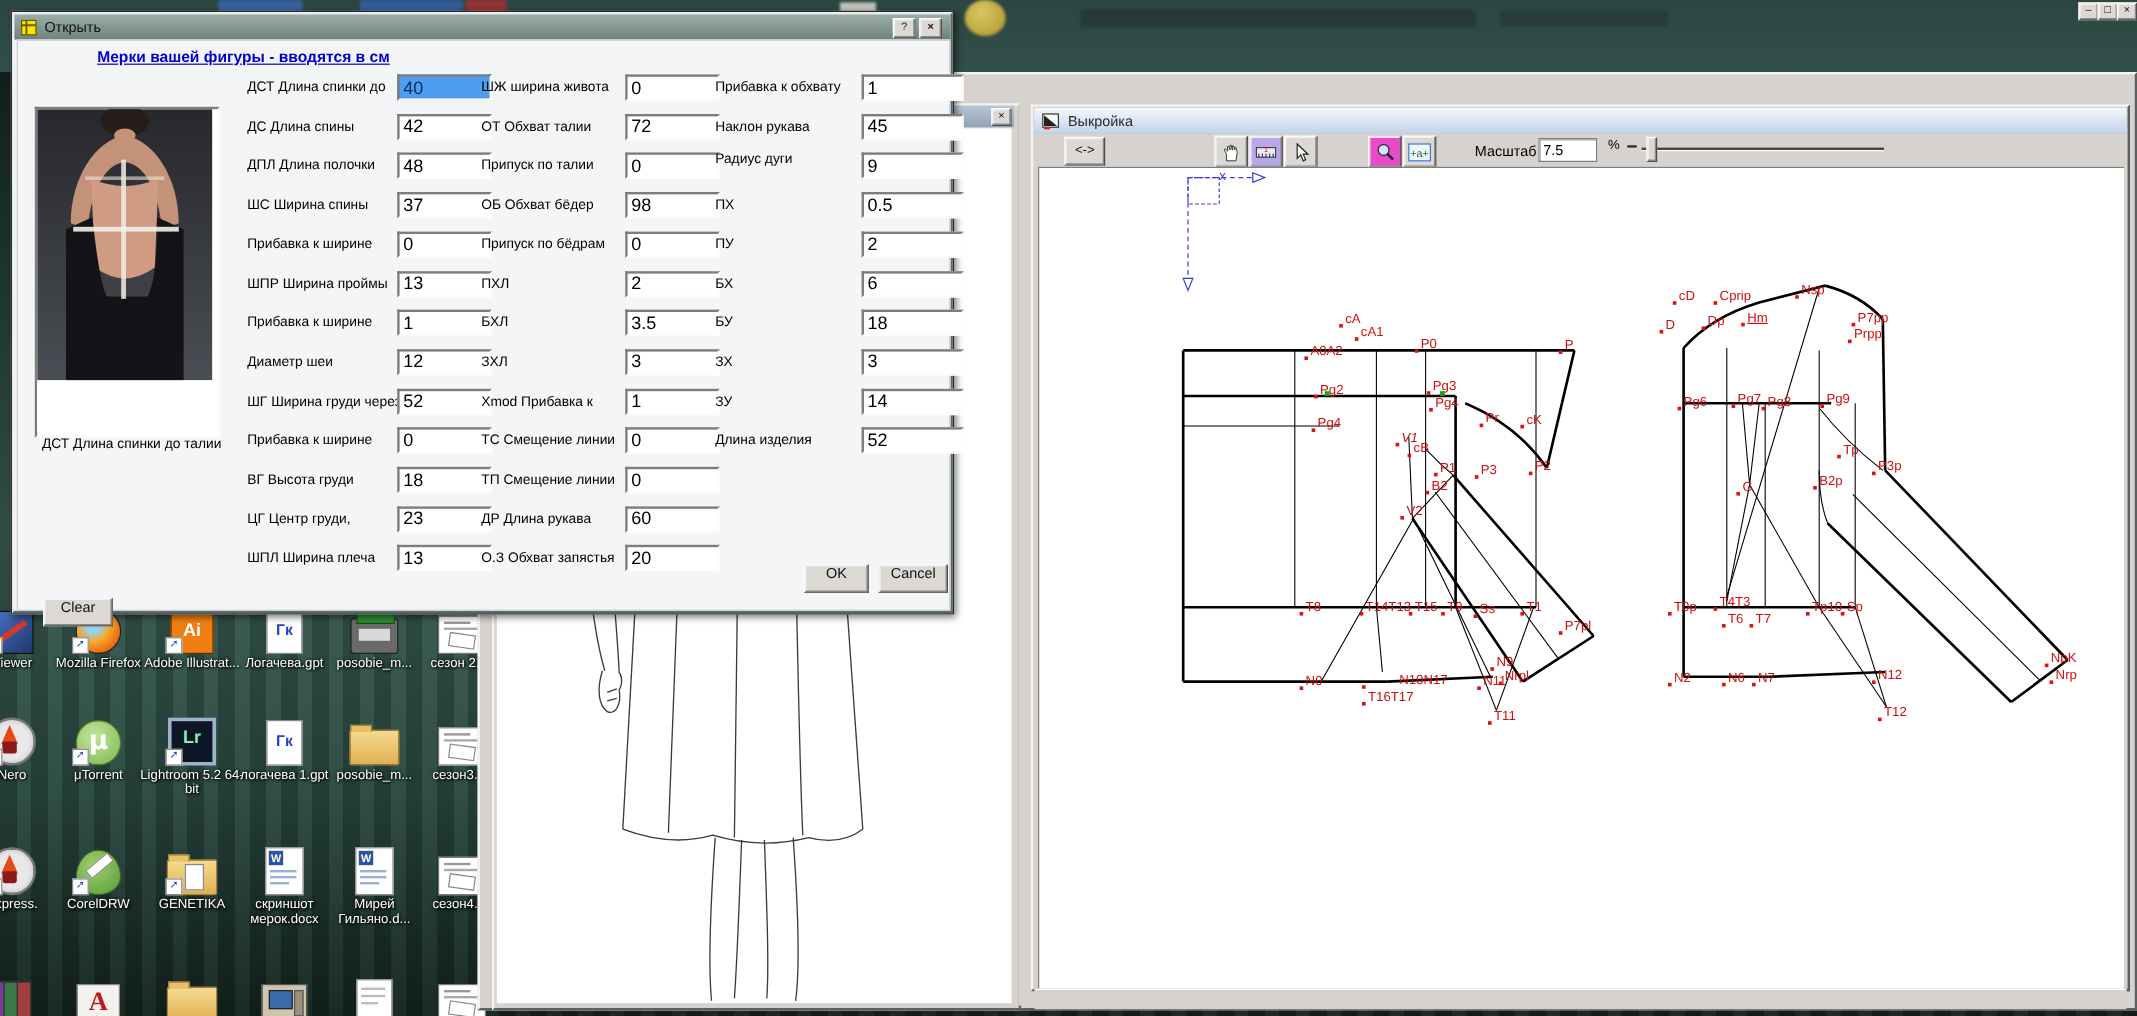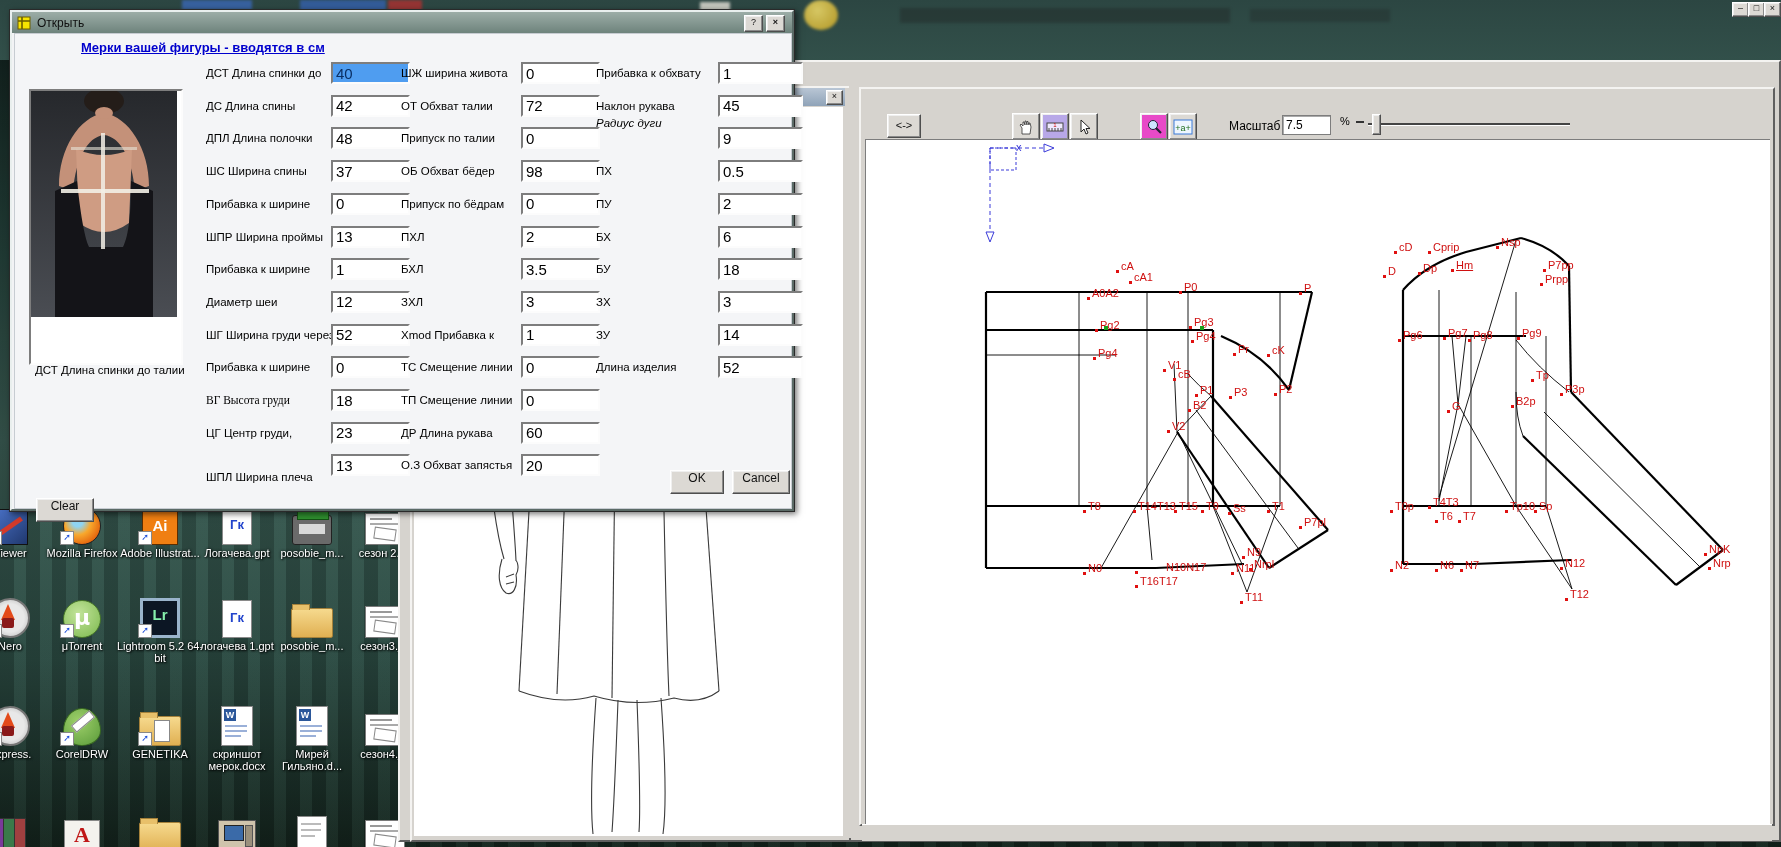--- a/index.html
+++ b/index.html
@@ -270,20 +270,28 @@
             <path d="M223,593 C225,648 227,698 225,725"></path>
             <path d="M247,591 C251,648 253,698 249,727"></path>
           </g>
         </svg>
       </div>
     </div>
 
     <div class="abs" style="left:449px;top:24px;width:10px;height:752px;background:#d6d3ce;"></div>
 
     <div id="patwin" class="abs raised" style="left:459px;top:25px;">
+      <div id="pattitle" class="abs">
+        <svg width="16" height="14" style="margin-left:6px">
+          <rect x="1" y="1" width="13" height="11" fill="#fff" stroke="#333"></rect>
+          <path d="M2,2 L13,11 L2,11 Z" fill="#222"></path>
+          <rect x="2" y="12" width="5" height="2" fill="#d22"></rect>
+        </svg>
+        <span class="t">Выкройка</span>
+      </div>
       <div id="pattoolbar" class="abs">
         <div class="btn abs" style="left:25px;top:3px;width:32px;height:22px;line-height:20px;font-size:11px;">&lt;-&gt;</div>
         <div class="btn tbtn abs" style="left:150px;top:2px;">
           <svg width="16" height="16" viewBox="0 0 16 16">
               <path d="M4,15 L4,9 L2,6 L3,5 L5,7 L5,3 L6,3 L7,6 L7,2 L8,2 L9,6 L9,2.5 L10,2.5 L11,6 L11,4 L12,4 L13,8 L12,15 Z" fill="#fff" stroke="#333" stroke-width=".8"></path>
             </svg>
         </div>
         <div class="btn tbtn abs" style="left:179px;top:2px;background:#b8a8e8;">
           <svg width="18" height="16" viewBox="0 0 18 16">
               <rect x="1" y="4" width="16" height="8" fill="#efe9ff" stroke="#444"></rect>
@@ -403,21 +411,21 @@
             <div class="plabel" style="left: 328px; top: 176px;">Pg3</div>
             <div class="pdot" style="left: 323px; top: 186px;"></div>
             <div class="plabel" style="left: 330px; top: 190px;">Pg4</div>
             <div class="pdot" style="left: 325px; top: 200px;"></div>
             <div class="plabel" style="left: 232px; top: 207px;">Pg4</div>
             <div class="pdot" style="left: 227px; top: 217px;"></div>
             <div class="plabel" style="left: 372px; top: 203px;">Pr</div>
             <div class="pdot" style="left: 367px; top: 213px;"></div>
             <div class="plabel" style="left: 406px; top: 204px;">cK</div>
             <div class="pdot" style="left: 401px; top: 214px;"></div>
-            <div class="plabel" style="left: 302px; top: 219px;">V1</div>
+            <div class="plabel" style="left: 302px; top: 219px; font-style: italic;">V1</div>
             <div class="pdot" style="left: 297px; top: 229px;"></div>
             <div class="plabel" style="left: 312px; top: 228px;">cB</div>
             <div class="pdot" style="left: 307px; top: 238px;"></div>
             <div class="plabel" style="left: 334px; top: 244px;">P1</div>
             <div class="pdot" style="left: 329px; top: 254px;"></div>
             <div class="plabel" style="left: 368px; top: 246px;">P3</div>
             <div class="pdot" style="left: 363px; top: 256px;"></div>
             <div class="plabel" style="left: 413px; top: 243px;">P2</div>
             <div class="pdot" style="left: 408px; top: 253px;"></div>
             <div class="plabel" style="left: 327px; top: 259px;">B2</div>
@@ -567,25 +575,25 @@
           <div class="flabel" style="left: 191px; top: 196.5px;">ШПР Ширина проймы</div>
           <input class="fval" value="13" style="left: 316px; top: 191.5px; width: 72px;">
           <div class="flabel" style="left: 191px; top: 229.2px;">Прибавка к ширине</div>
           <input class="fval" value="1" style="left: 316px; top: 224.2px; width: 72px;">
           <div class="flabel" style="left: 191px; top: 261.9px;">Диаметр шеи</div>
           <input class="fval" value="12" style="left: 316px; top: 256.9px; width: 72px;">
           <div class="flabel" style="left: 191px; top: 294.6px;">ШГ Ширина груди через</div>
           <input class="fval" value="52" style="left: 316px; top: 289.6px; width: 72px;">
           <div class="flabel" style="left: 191px; top: 327.3px;">Прибавка к ширине</div>
           <input class="fval" value="0" style="left: 316px; top: 322.3px; width: 72px;">
-          <div class="flabel" style="left: 191px; top: 360px; font-family: Liberation Serif, serif;">ВГ Высота груди</div>
+          <div class="flabel" style="left: 191px; top: 360px;">ВГ Высота груди</div>
           <input class="fval" value="18" style="left: 316px; top: 355px; width: 72px;">
           <div class="flabel" style="left: 191px; top: 392.7px;">ЦГ Центр груди,</div>
           <input class="fval" value="23" style="left: 316px; top: 387.7px; width: 72px;">
-          <div class="flabel" style="left: 191px; top: 425.4px; margin-top: 12px;">ШПЛ Ширина плеча</div>
+          <div class="flabel" style="left: 191px; top: 425.4px;">ШПЛ Ширина плеча</div>
           <input class="fval" value="13" style="left: 316px; top: 420.4px; width: 72px;">
           <div class="flabel" style="left: 386px; top: 33px;">ШЖ ширина живота</div>
           <input class="fval" value="0" style="left: 506px; top: 28px; width: 72px;">
           <div class="flabel" style="left: 386px; top: 65.7px;">ОТ Обхват талии</div>
           <input class="fval" value="72" style="left: 506px; top: 60.7px; width: 72px;">
           <div class="flabel" style="left: 386px; top: 98.4px;">Припуск по талии</div>
           <input class="fval" value="0" style="left: 506px; top: 93.4px; width: 72px;">
           <div class="flabel" style="left: 386px; top: 131.1px;">ОБ Обхват бёдер</div>
           <input class="fval" value="98" style="left: 506px; top: 126.1px; width: 72px;">
           <div class="flabel" style="left: 386px; top: 163.8px;">Припуск по бёдрам</div>
@@ -603,21 +611,21 @@
           <div class="flabel" style="left: 386px; top: 360px;">ТП Смещение линии</div>
           <input class="fval" value="0" style="left: 506px; top: 355px; width: 72px;">
           <div class="flabel" style="left: 386px; top: 392.7px;">ДР Длина рукава</div>
           <input class="fval" value="60" style="left: 506px; top: 387.7px; width: 72px;">
           <div class="flabel" style="left: 386px; top: 425.4px;">О.З Обхват запястья</div>
           <input class="fval" value="20" style="left: 506px; top: 420.4px; width: 72px;">
           <div class="flabel" style="left: 581px; top: 33px;">Прибавка к обхвату</div>
           <input class="fval" value="1" style="left: 703px; top: 28px; width: 78px;">
           <div class="flabel" style="left: 581px; top: 65.7px;">Наклон рукава</div>
           <input class="fval" value="45" style="left: 703px; top: 60.7px; width: 78px;">
-          <div class="flabel" style="left: 581px; top: 83px; font-style: italic;">Радиус дуги</div>
+          <div class="flabel" style="left: 581px; top: 93px;">Радиус дуги</div>
           <input class="fval" value="9" style="left: 703px; top: 93.4px; width: 78px;">
           <div class="flabel" style="left: 581px; top: 131.1px;">ПХ</div>
           <input class="fval" value="0.5" style="left: 703px; top: 126.1px; width: 78px;">
           <div class="flabel" style="left: 581px; top: 163.8px;">ПУ</div>
           <input class="fval" value="2" style="left: 703px; top: 158.8px; width: 78px;">
           <div class="flabel" style="left: 581px; top: 196.5px;">БХ</div>
           <input class="fval" value="6" style="left: 703px; top: 191.5px; width: 78px;">
           <div class="flabel" style="left: 581px; top: 229.2px;">БУ</div>
           <input class="fval" value="18" style="left: 703px; top: 224.2px; width: 78px;">
           <div class="flabel" style="left: 581px; top: 261.9px;">ЗХ</div>

